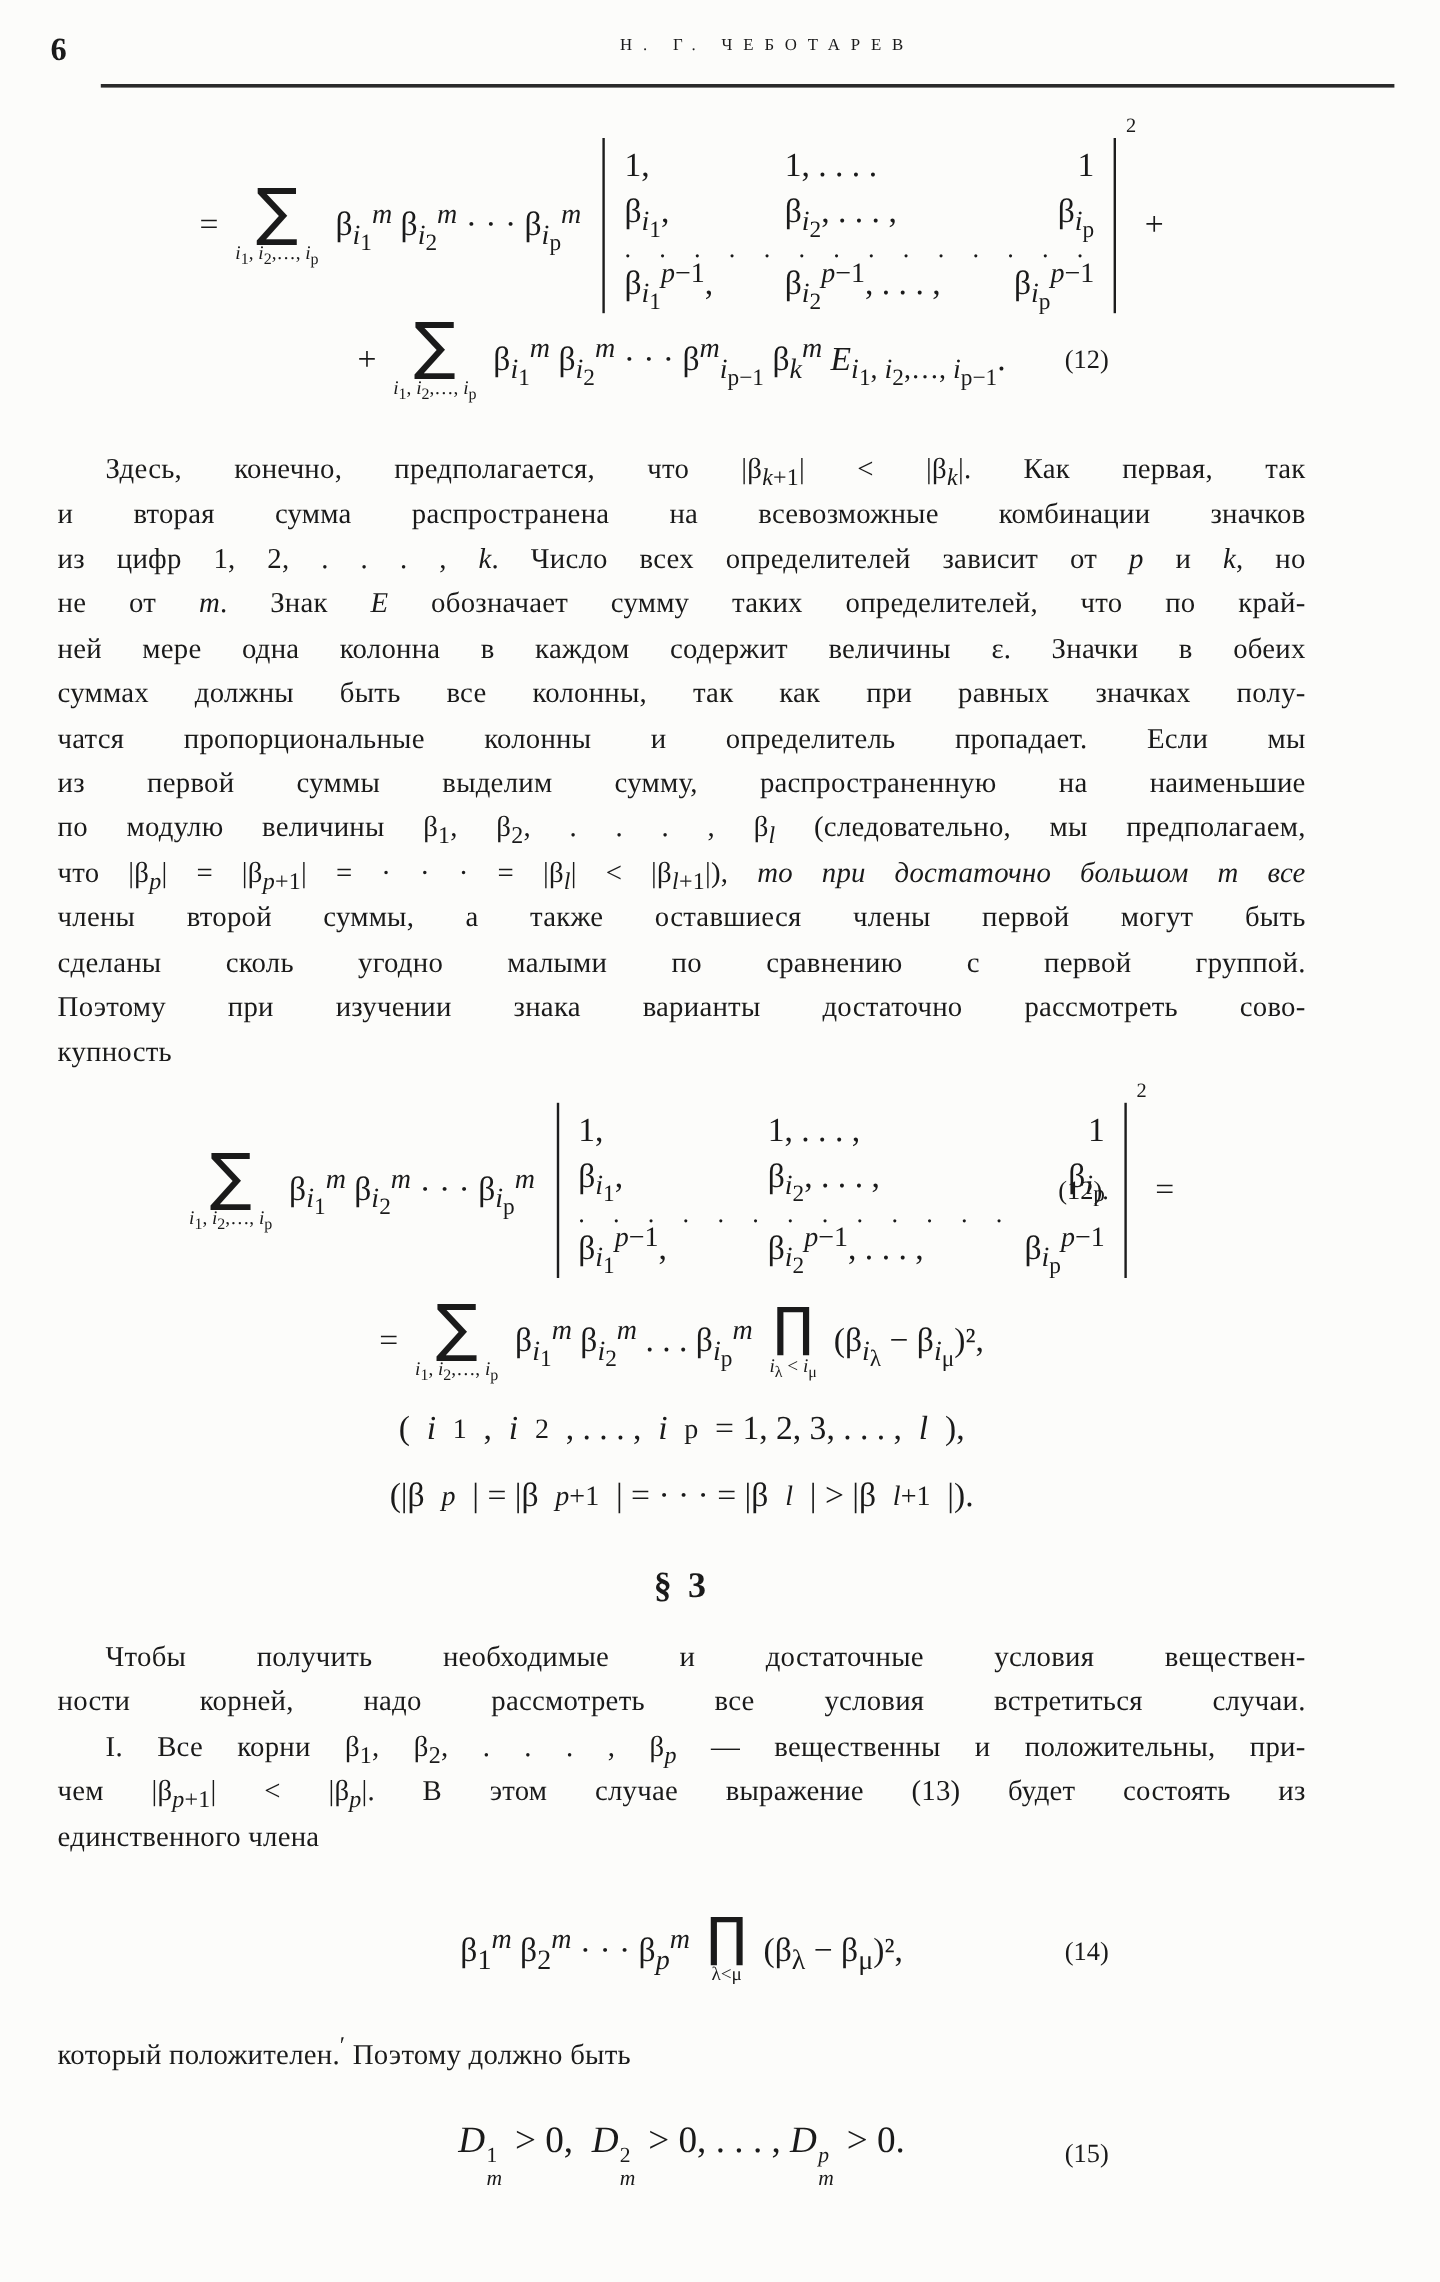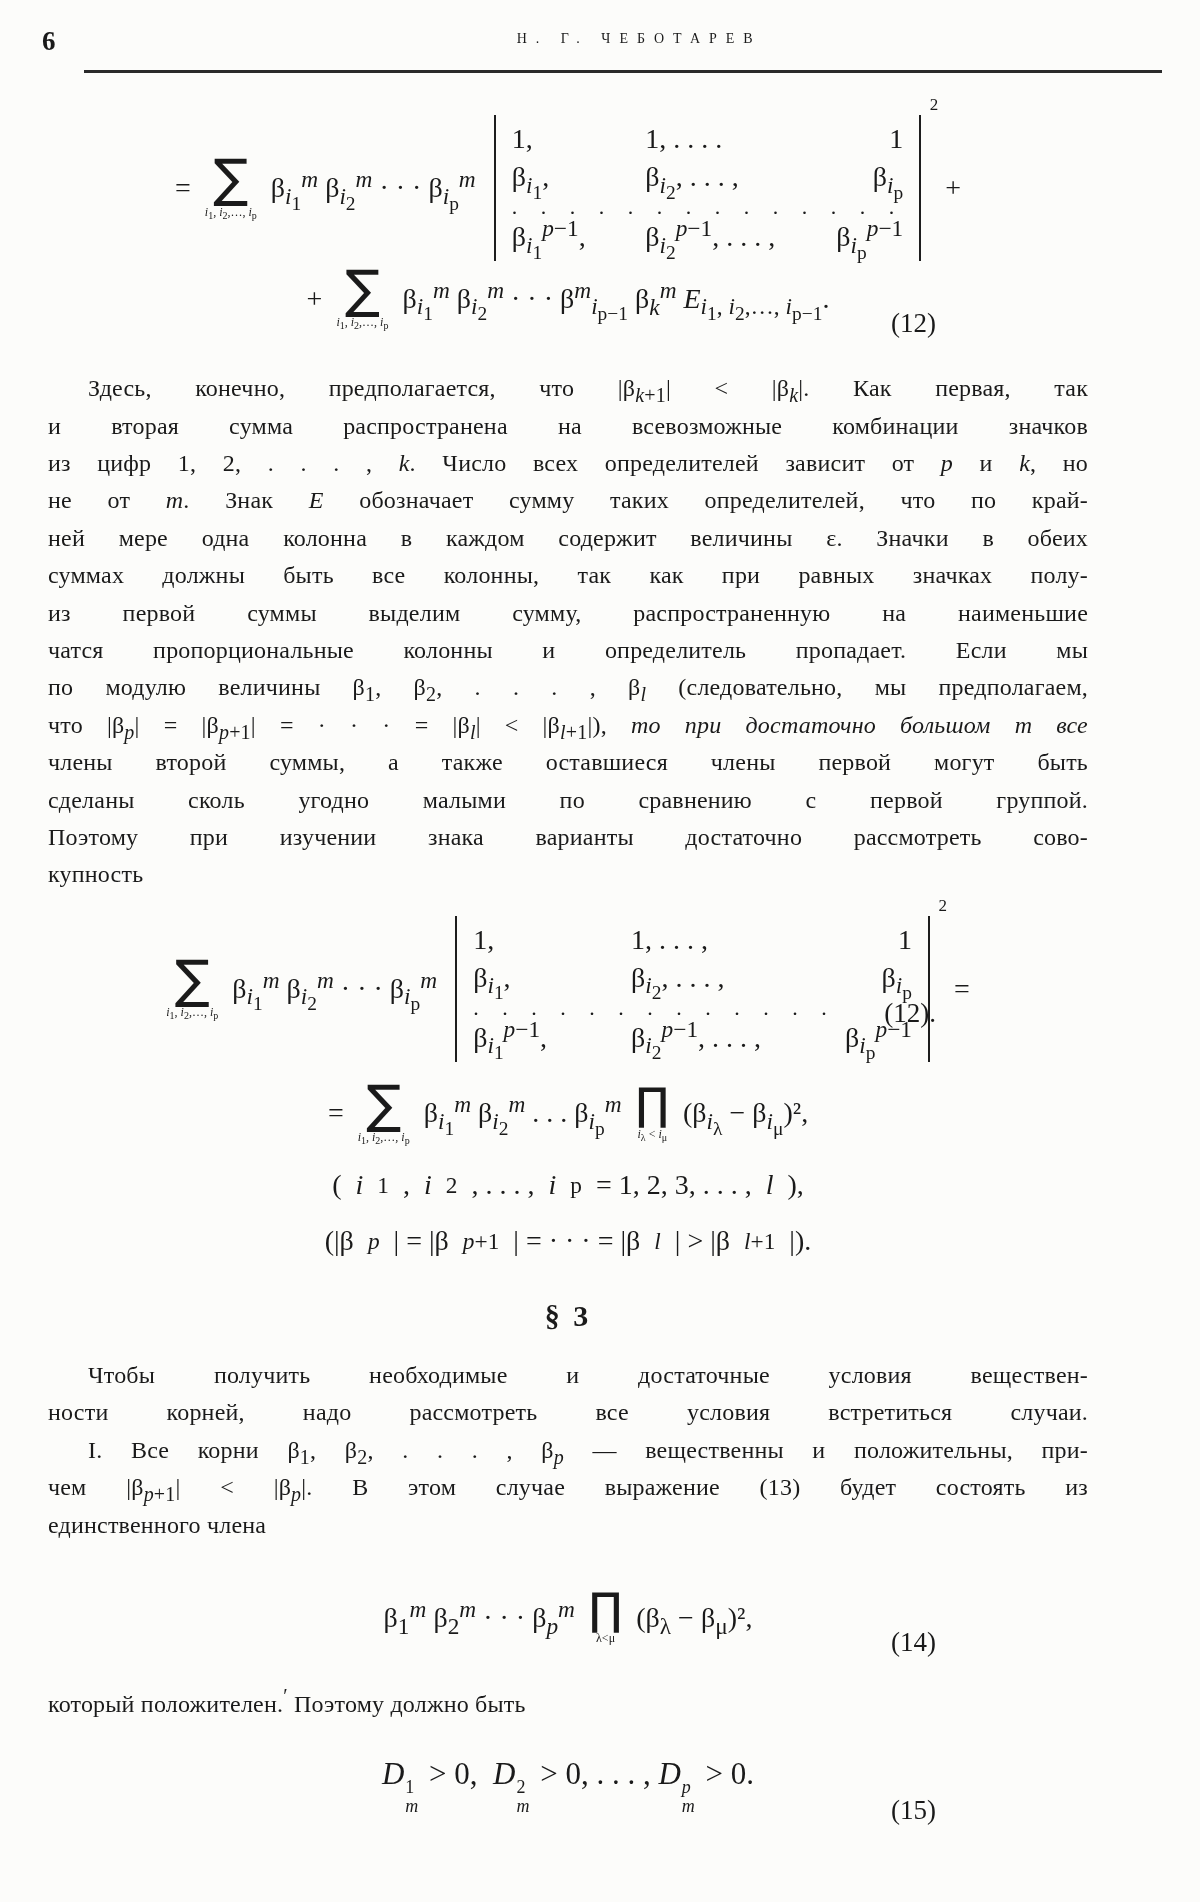--- a/index.html
+++ b/index.html
@@ -28,32 +28,32 @@
   sub,sup{line-height:0;}
 
   
   .mblock{position:relative;}
   .mrow{position:relative;display:flex;justify-content:center;align-items:center;
     gap:14px;font-size:28px;}
   .mtext{white-space:nowrap;}
   .bigop{display:inline-flex;flex-direction:column;align-items:center;}
   .bigop .sym{font-size:52px;line-height:.85;font-family:"DejaVu Sans", sans-serif;}
   .bigop.small .sym{font-size:44px;}
-  .bigop .lim{font-size:12px;margin-top:4px;white-space:nowrap;}
+  .bigop .lim{font-size:16px;margin-top:4px;white-space:nowrap;}
   .det{display:inline-flex;position:relative;margin:0 10px 0 4px;}
   .detgrid{
     border-left:2px solid #1d1d1d;border-right:2px solid #1d1d1d;
     padding:8px 16px;display:grid;grid-template-columns:auto auto auto;
     column-gap:58px;row-gap:6px;align-items:baseline;font-size:28px;
   }
   .detgrid.wide{column-gap:84px;}
   .detgrid .c3{justify-self:end;}
   .detgrid .dotsrow{grid-column:1/-1;letter-spacing:9px;font-size:22px;line-height:16px;}
   .det .sq{position:absolute;top:-10px;right:-17px;font-size:17px;}
-  .tag{position:absolute;right:152px;top:50%;transform:translateY(-50%);font-size:27px;margin-top:24px;}
+  .tag{position:absolute;right:164px;top:50%;transform:translateY(-50%);font-size:22px;}
 
   .eq12{margin-top:42px;}
   .eq12 .line2{margin-top:6px;}
   .p1{margin-top:40px;}
   .eq13{margin-top:22px;}
   .eq13 .line2{margin-top:20px;}
   .eq13 .cond{margin-top:24px;}
   .sect{margin:42px 0 24px;text-align:center;font-size:30px;font-weight:bold;
     letter-spacing:3px;}
   .eq14{margin-top:46px;margin-bottom:40px;}
@@ -113,22 +113,22 @@
     </section>
 
     <section class="para p1">
 
     <div class="tline indent">Здесь, конечно, предполагается, что |β<sub><i>k</i>+1</sub>| &lt; |β<sub><i>k</i></sub>|. Как первая, так</div>
         <div class="tline">и вторая сумма распространена на всевозможные комбинации значков</div>
         <div class="tline">из цифр 1, 2, . . . , <i>k</i>. Число всех определителей зависит от <i>p</i> и <i>k</i>, но</div>
         <div class="tline">не от <i>m</i>. Знак <i>E</i> обозначает сумму таких определителей, что по край-</div>
         <div class="tline">ней мере одна колонна в каждом содержит величины ε. Значки в обеих</div>
         <div class="tline">суммах должны быть все колонны, так как при равных значках полу-</div>
+        <div class="tline">чатся пропорциональные колонны и определитель пропадает. Если мы</div>
         <div class="tline">из первой суммы выделим сумму, распространенную на наименьшие</div>
-        <div class="tline">чатся пропорциональные колонны и определитель пропадает. Если мы</div>
         <div class="tline">по модулю величины β<sub>1</sub>, β<sub>2</sub>, . . . , β<sub><i>l</i></sub> (следовательно, мы предполагаем,</div>
         <div class="tline">что |β<sub><i>p</i></sub>| = |β<sub><i>p</i>+1</sub>| = · · · = |β<sub><i>l</i></sub>| &lt; |β<sub><i>l</i>+1</sub>|), <i>то при достаточно большом m все</i></div>
         <div class="tline">члены второй суммы, а также оставшиеся члены первой могут быть</div>
         <div class="tline">сделаны сколь угодно малыми по сравнению с первой группой.</div>
         <div class="tline">Поэтому при изучении знака варианты достаточно рассмотреть сово-</div>
         <div class="tline last">купность</div>
       </section>
 
     <section class="mblock eq13">
       <div class="mrow">

